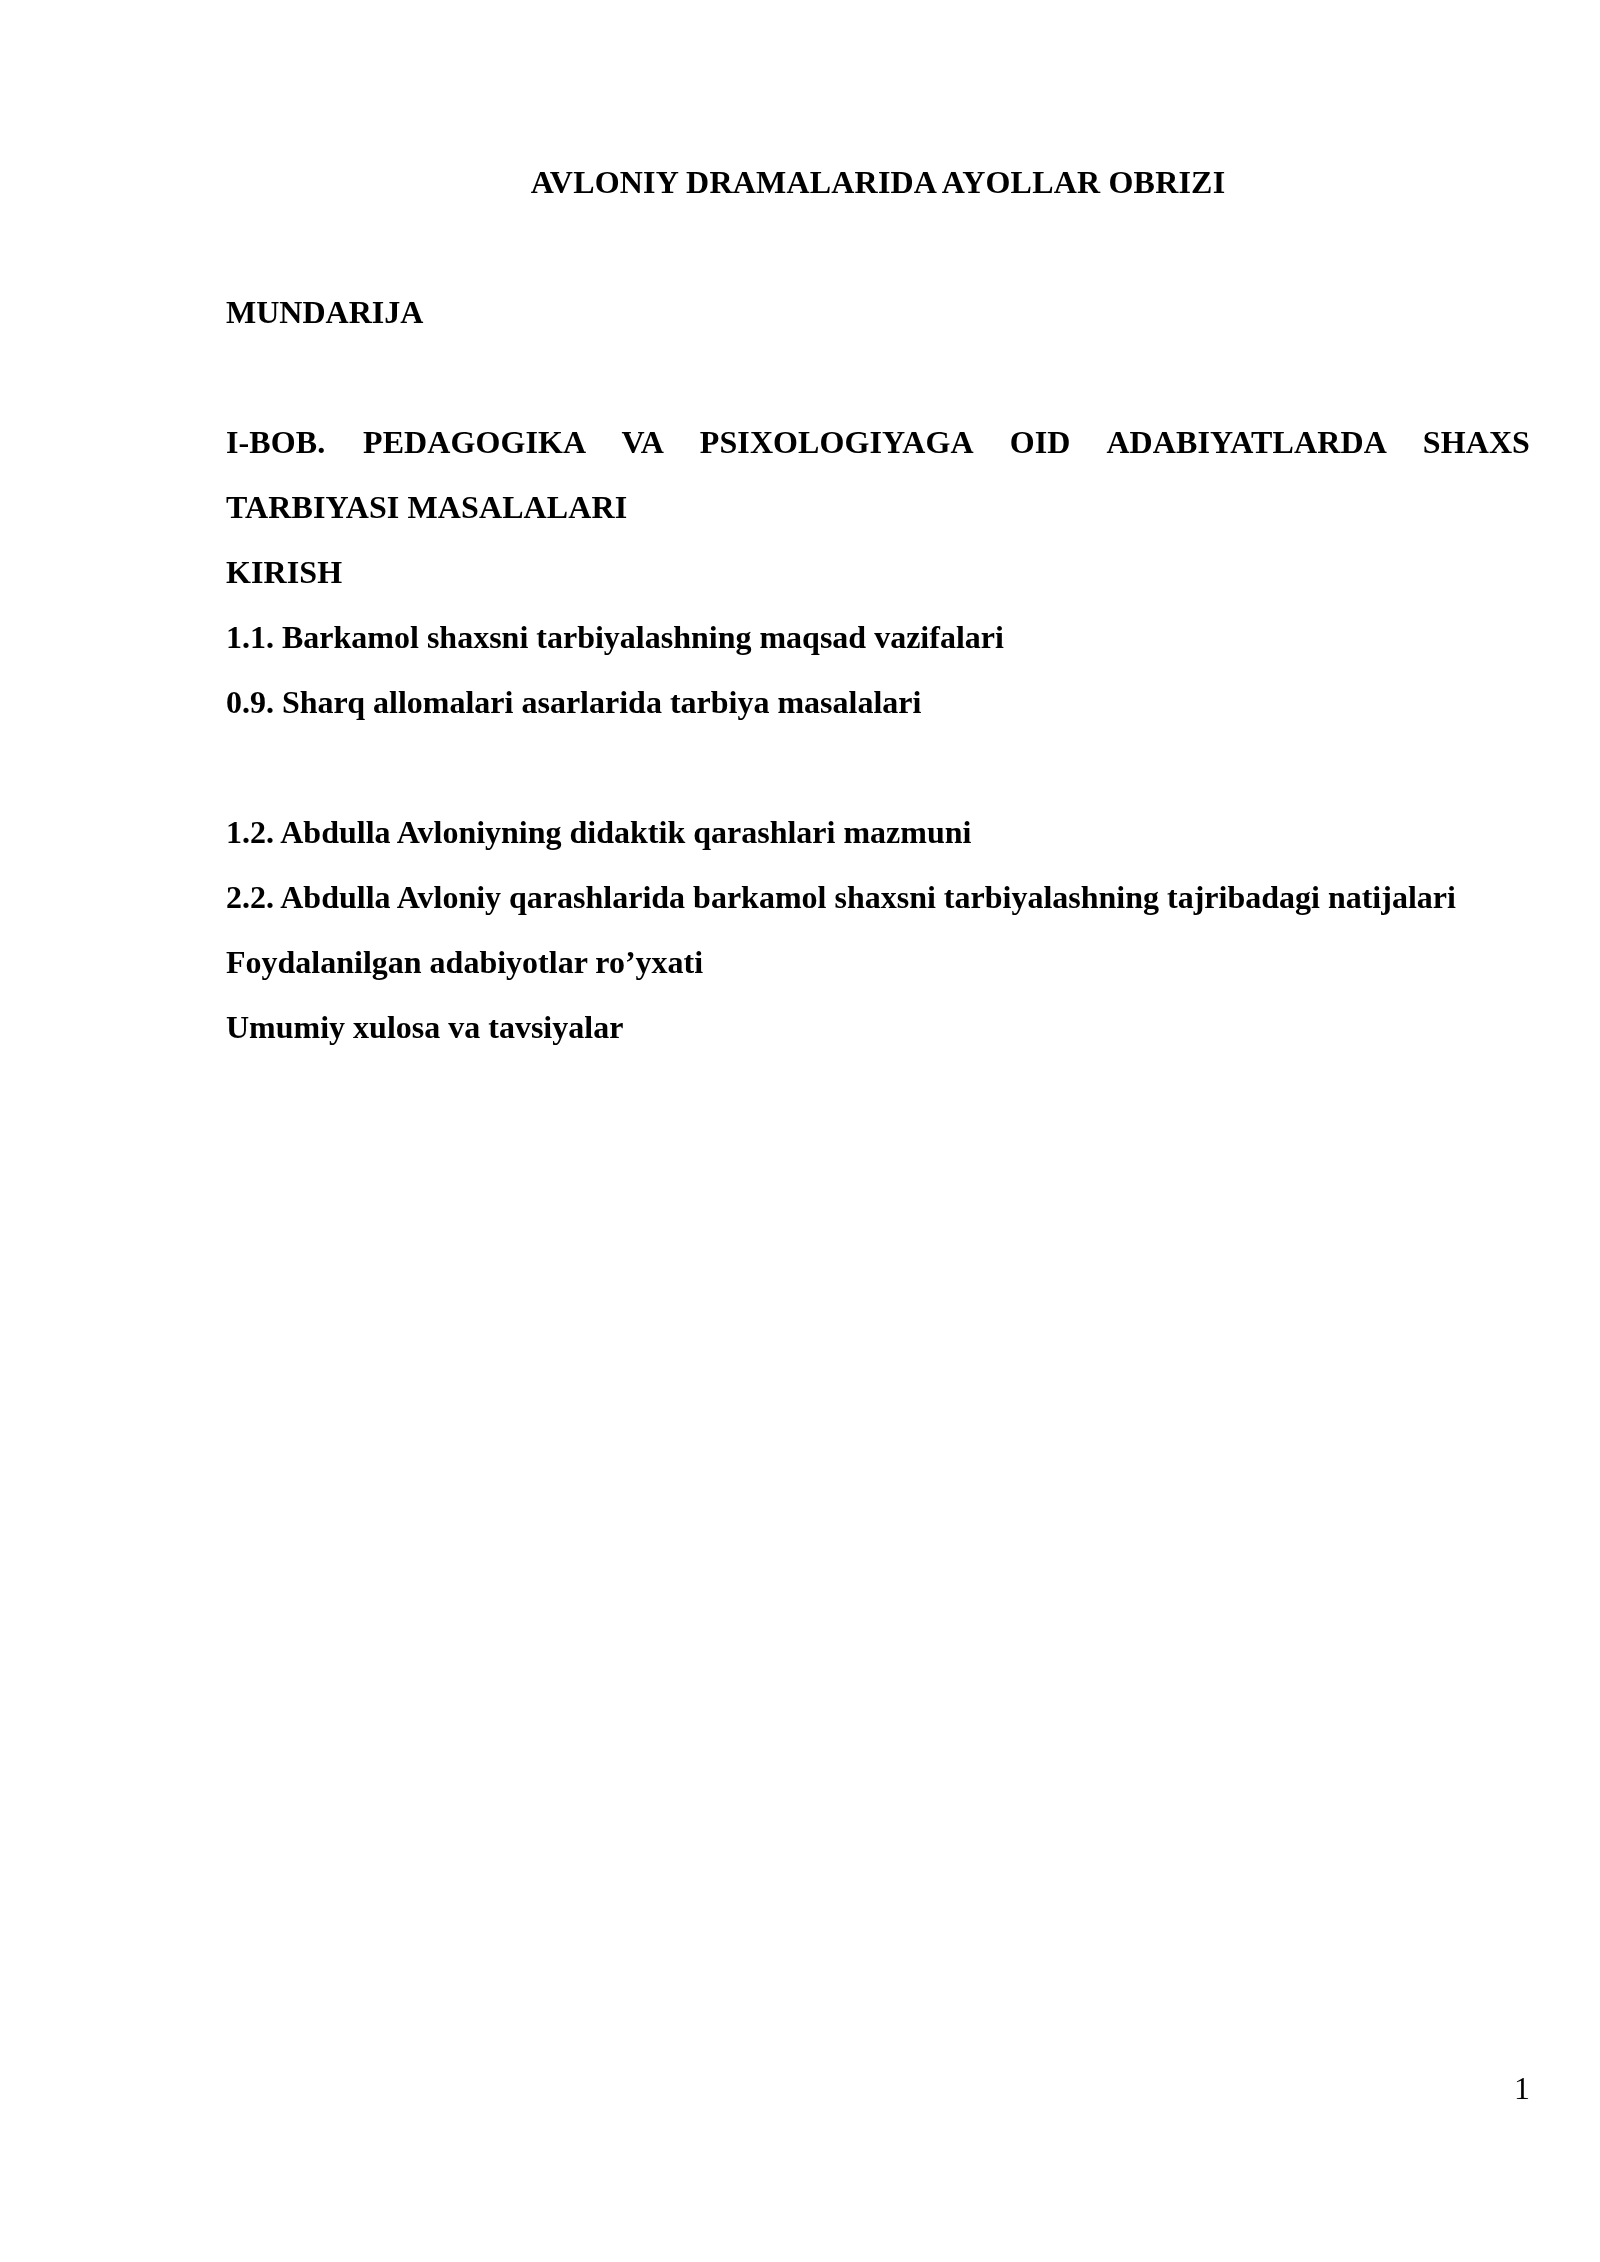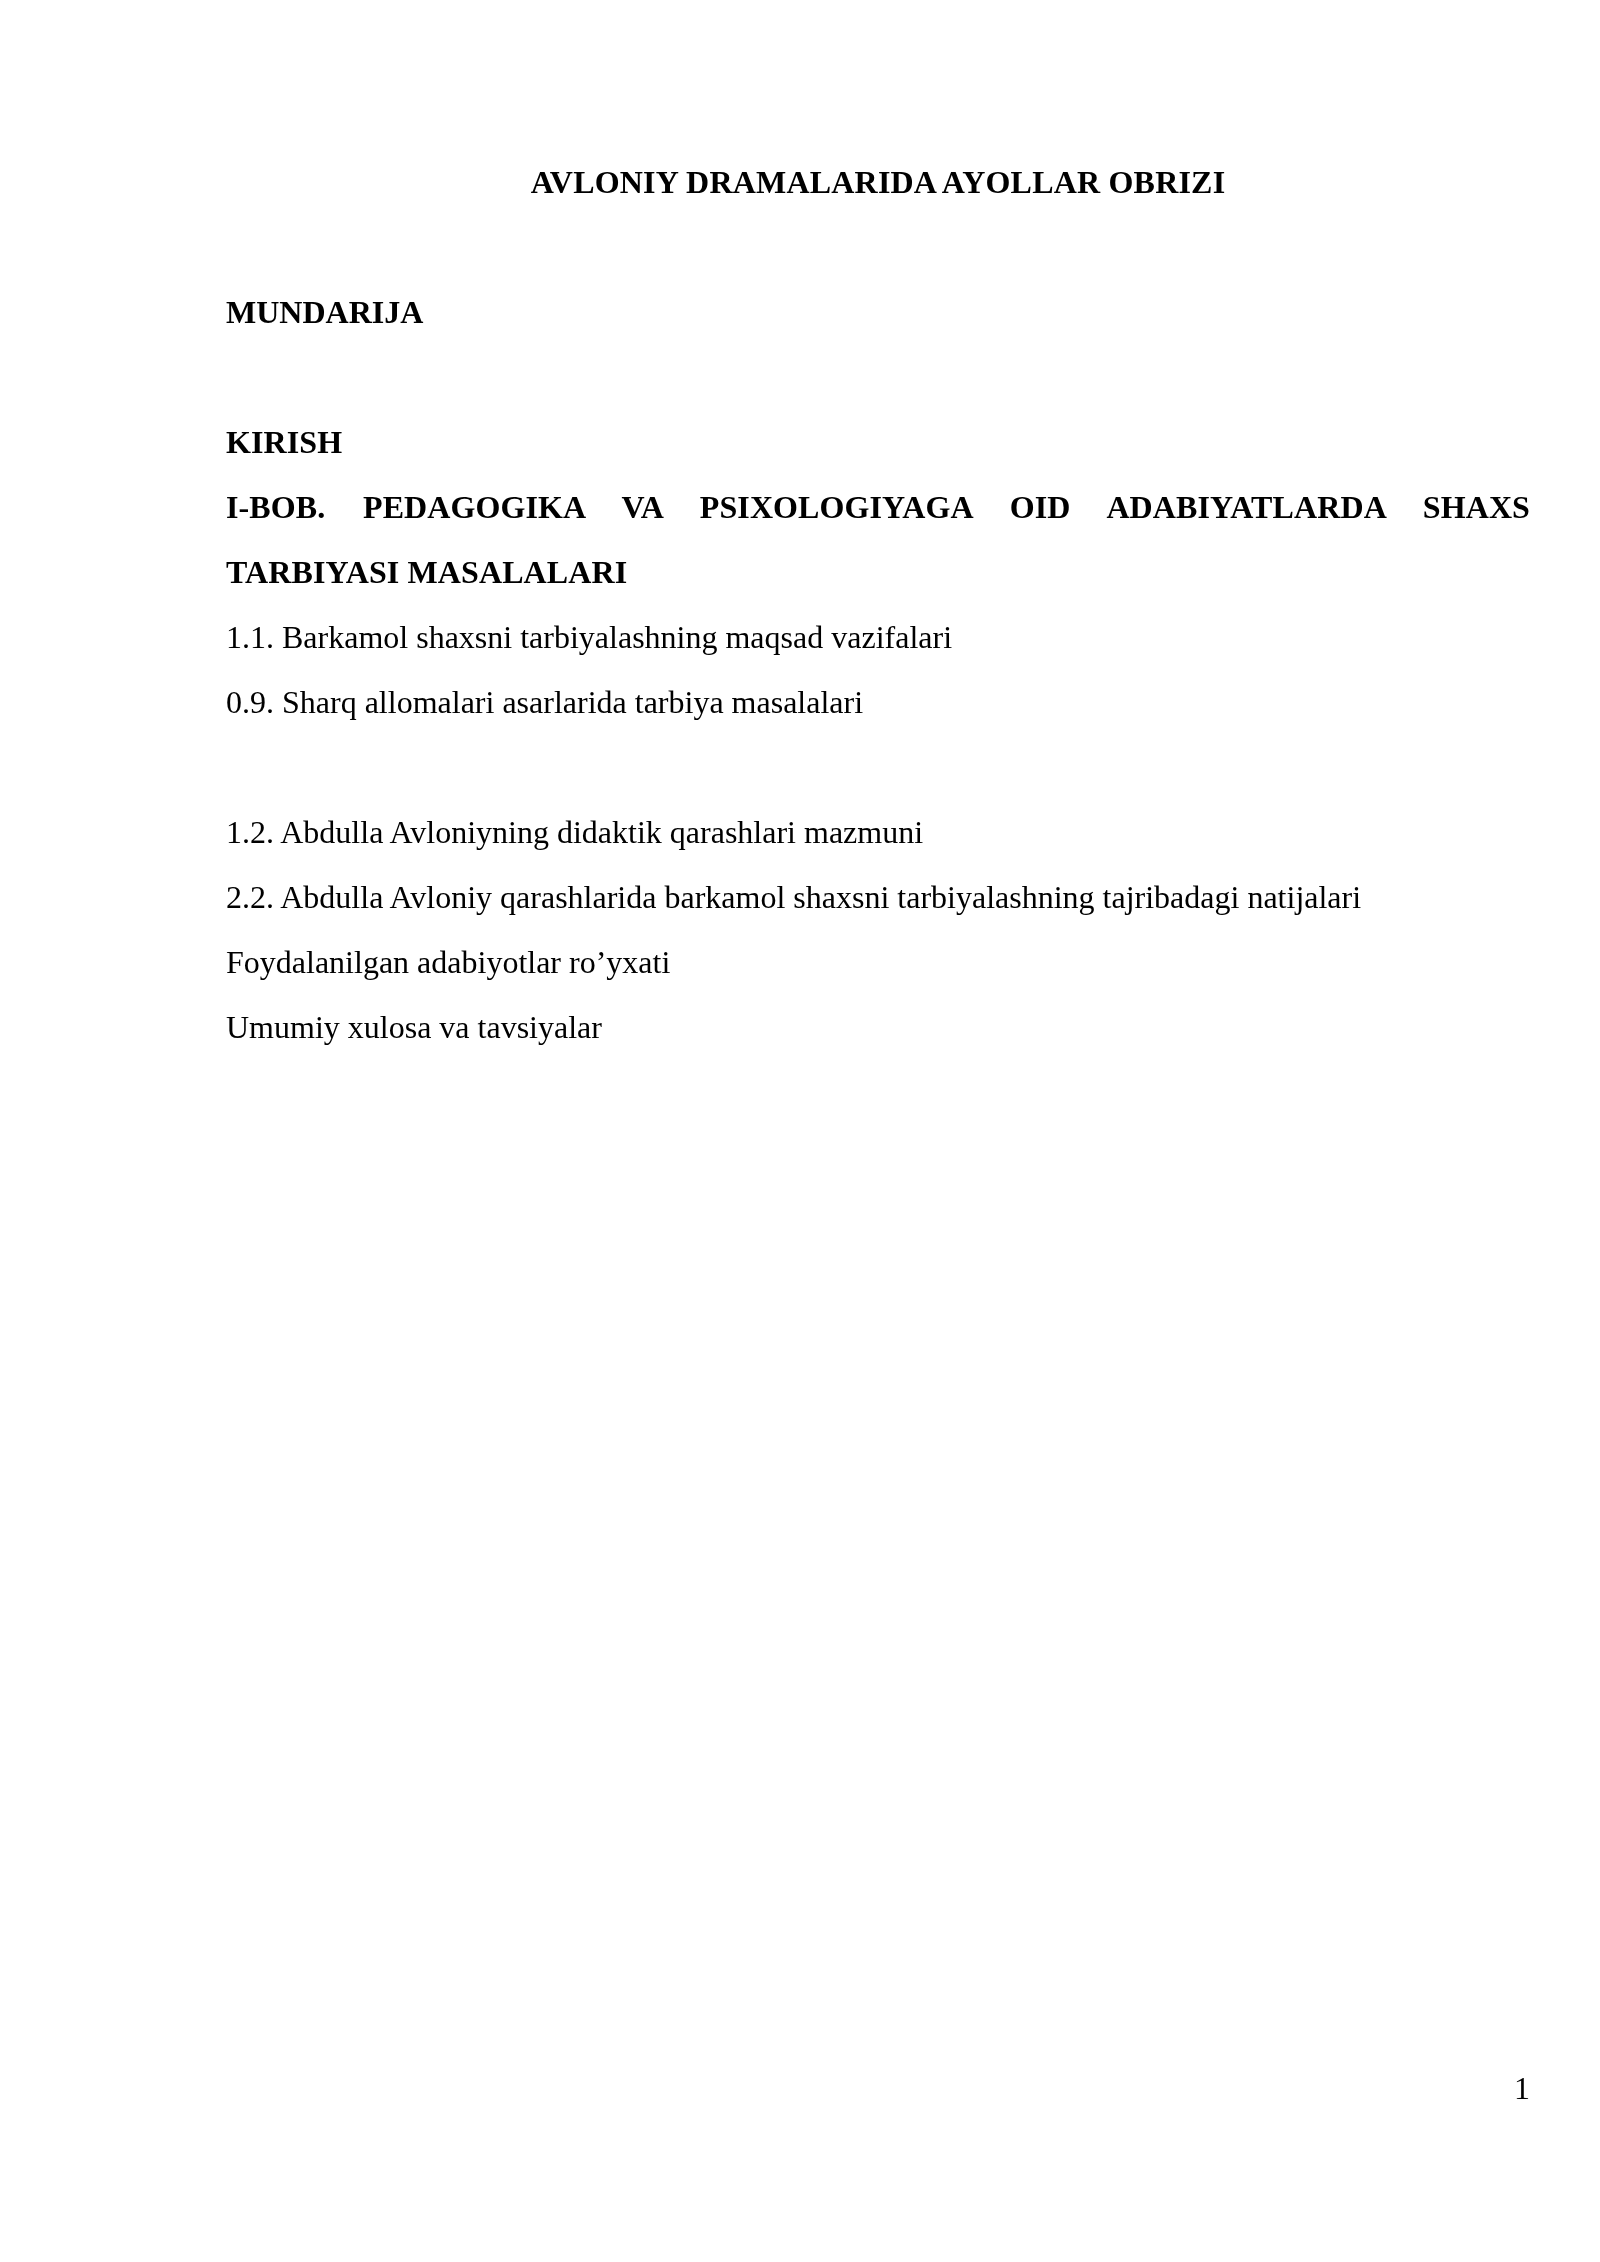--- a/index.html
+++ b/index.html
@@ -53,21 +53,21 @@
     font-size: 32px;
     font-weight: bold;
     line-height: 65px;
     text-align: justify;
     text-align-last: left;
     margin: 0;
     letter-spacing: 0.1px;
   }
   .toc-regular {
     font-size: 32px;
-    font-weight: normal;
+    font-weight: bold;
     line-height: 65px;
     text-align: justify;
     text-align-last: left;
     margin: 0;
   }
   .page-number {
     position: absolute;
     right: 70px;
     top: 2068px;
     font-size: 32px;
@@ -86,23 +86,23 @@
     <h1 class="doc-title">AVLONIY DRAMALARIDA AYOLLAR OBRIZI</h1>
 
     <div class="spacer-line">&nbsp;</div>
 
     <h2 class="section-heading">MUNDARIJA</h2>
 
     <div class="spacer-line">&nbsp;</div>
 
     <div class="toc-block">
 
+      <p class="toc-bold">I-BOB. PEDAGOGIKA VA PSIXOLOGIYAGA OID ADABIYATLARDA SHAXS TARBIYASI MASALALARI</p>
+
       <p class="toc-bold">KIRISH</p>
-
-      <p class="toc-bold">I-BOB. PEDAGOGIKA VA PSIXOLOGIYAGA OID ADABIYATLARDA SHAXS TARBIYASI MASALALARI</p>
 
       <p class="toc-regular">1.1. Barkamol shaxsni tarbiyalashning maqsad vazifalari</p>
 
       <p class="toc-regular">0.9. Sharq allomalari asarlarida tarbiya masalalari</p>
 
       <div class="spacer-line">&nbsp;</div>
 
 
       <p class="toc-regular">1.2.   Abdulla Avloniyning didaktik qarashlari mazmuni</p>
 

